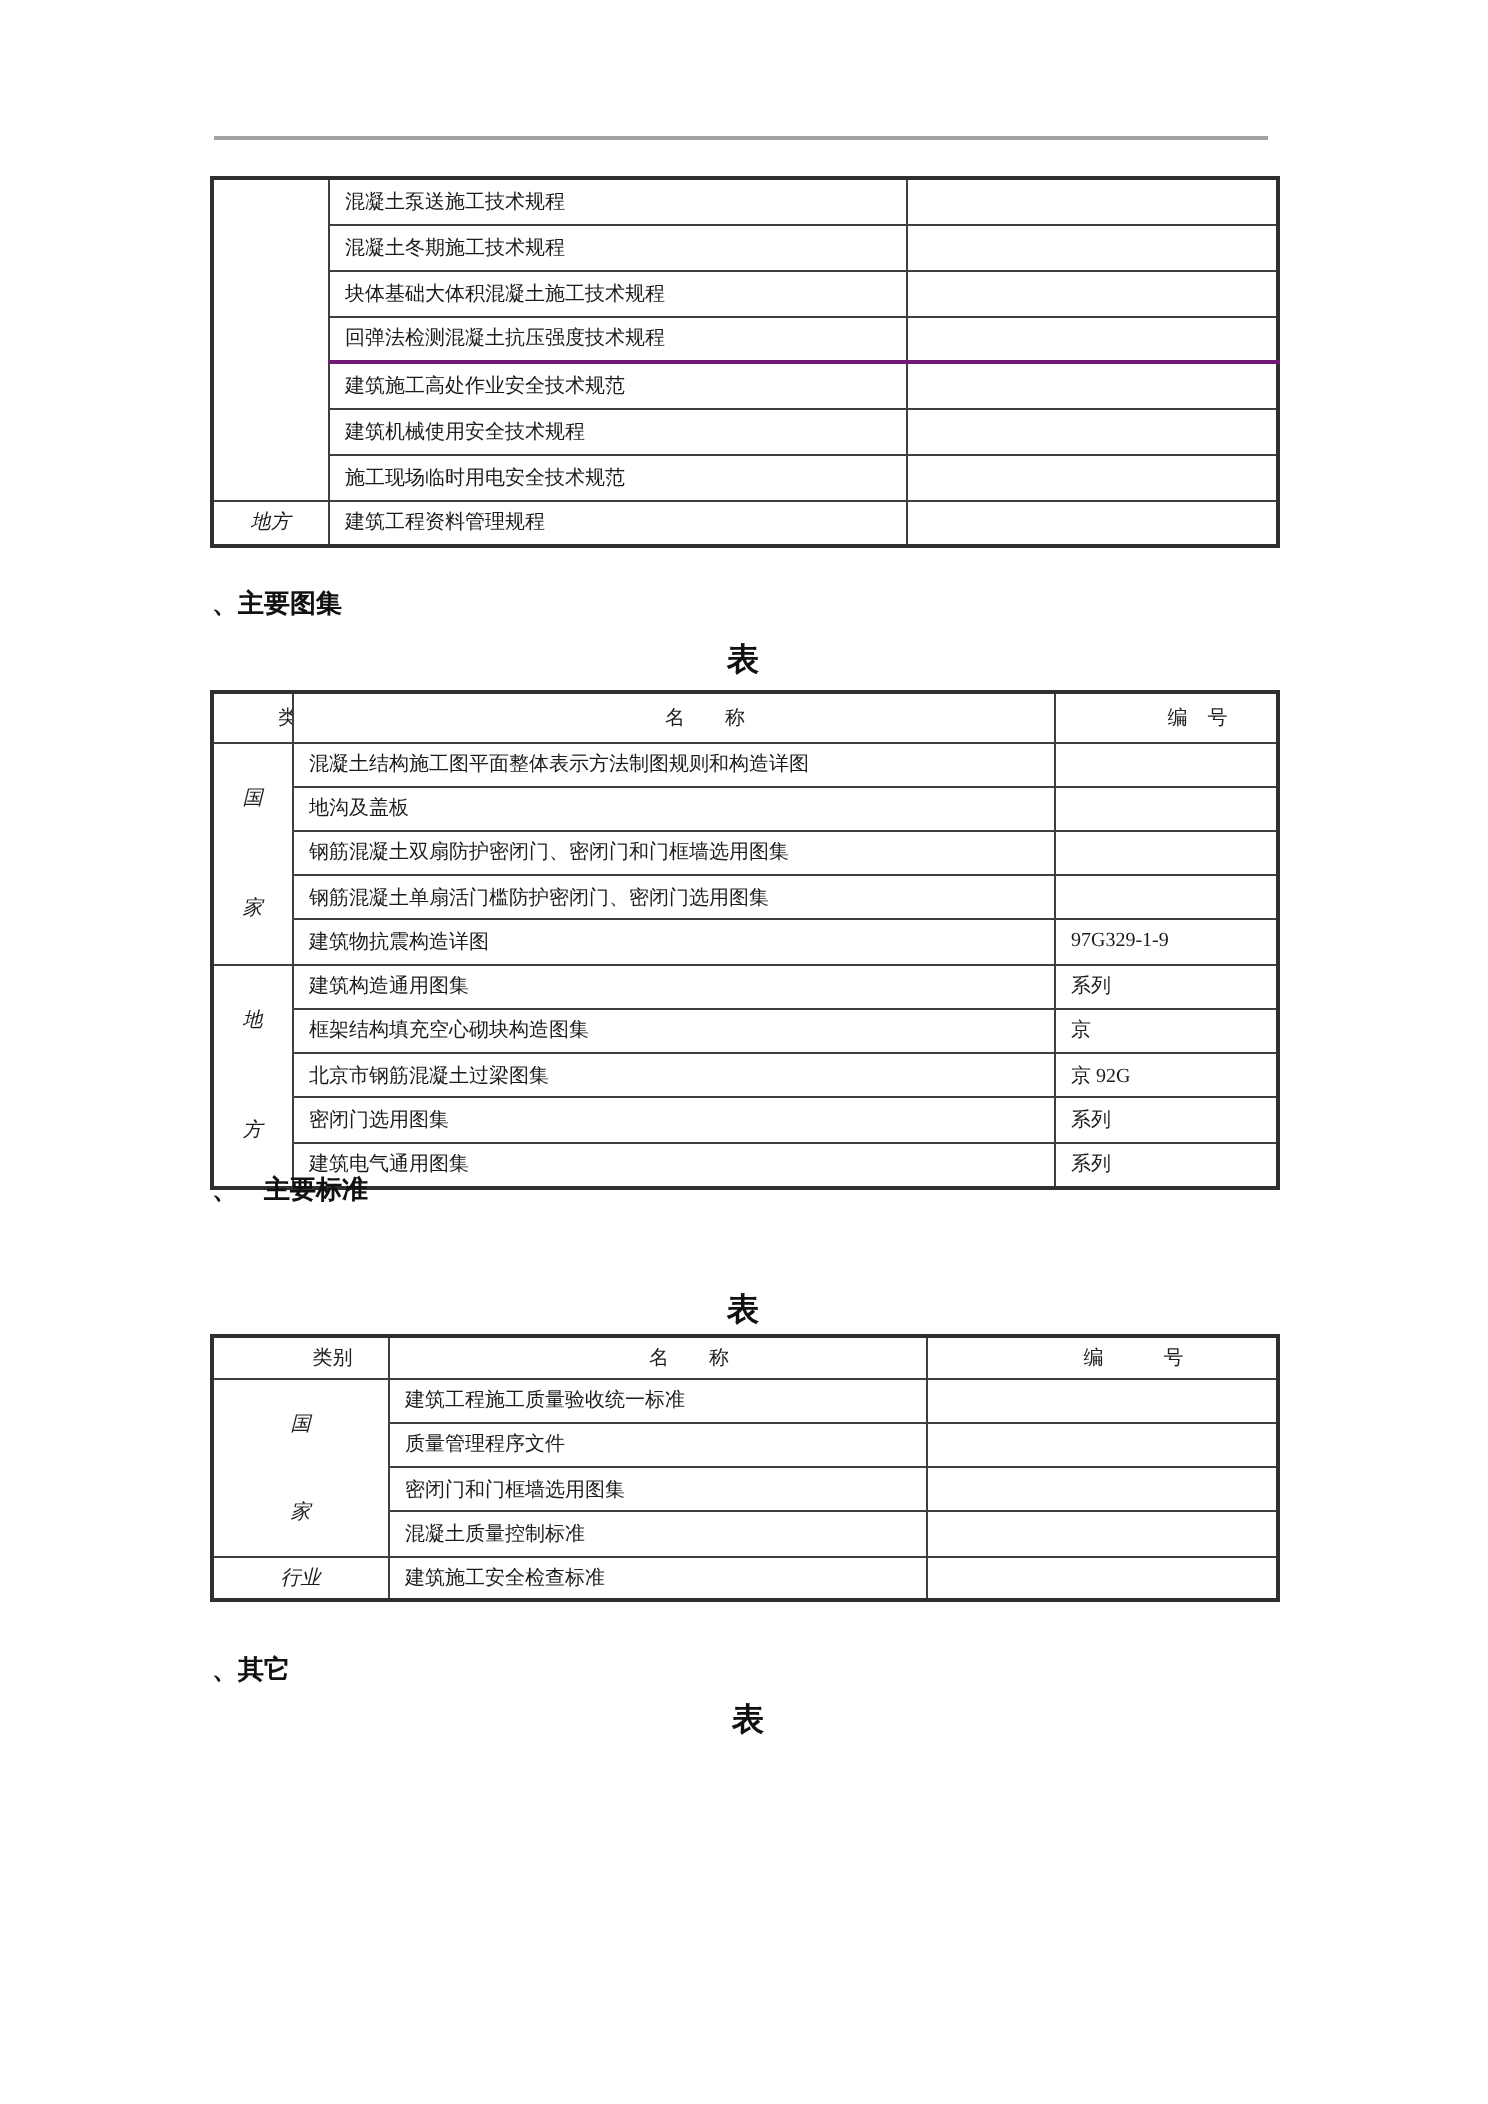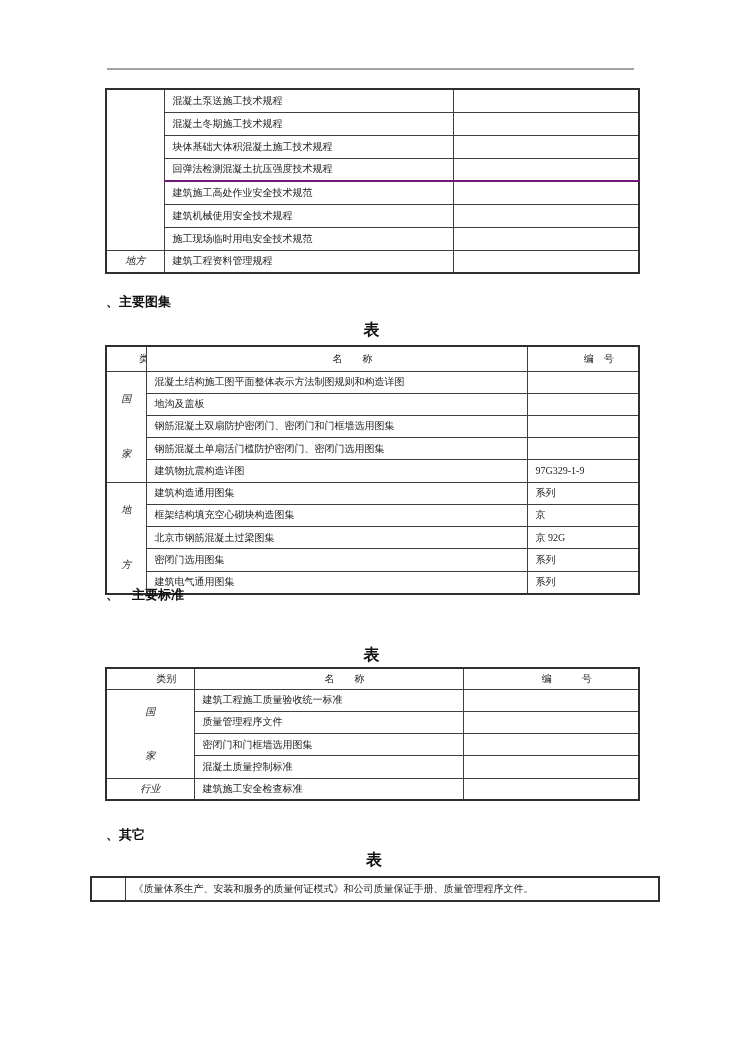--- a/index.html
+++ b/index.html
@@ -228,20 +228,16 @@
 
   <div class="section-heading" id="heading-other">、其它</div>
   <div class="table-caption" id="caption-other">表</div>
 
   <table class="tbl t4">
     <colgroup>
         <col style="width:34px">
         <col style="width:534px">
       </colgroup>
     <tbody>
-      <tr>
-        <td class="serial-cell"></td>
-        <td class="name-cell">《质量体系生产、安装和服务的质量何证模式》和公司质量保证手册、质量管理程序文件。</td>
-      </tr>
     </tbody>
   </table>
 
 </div>
 
 </body></html>

